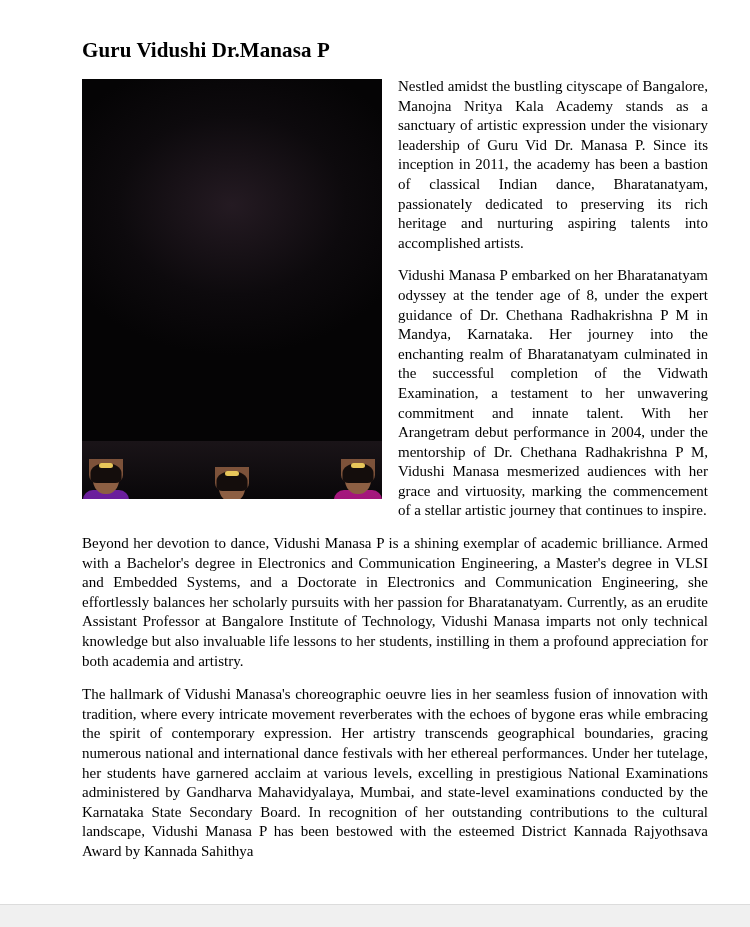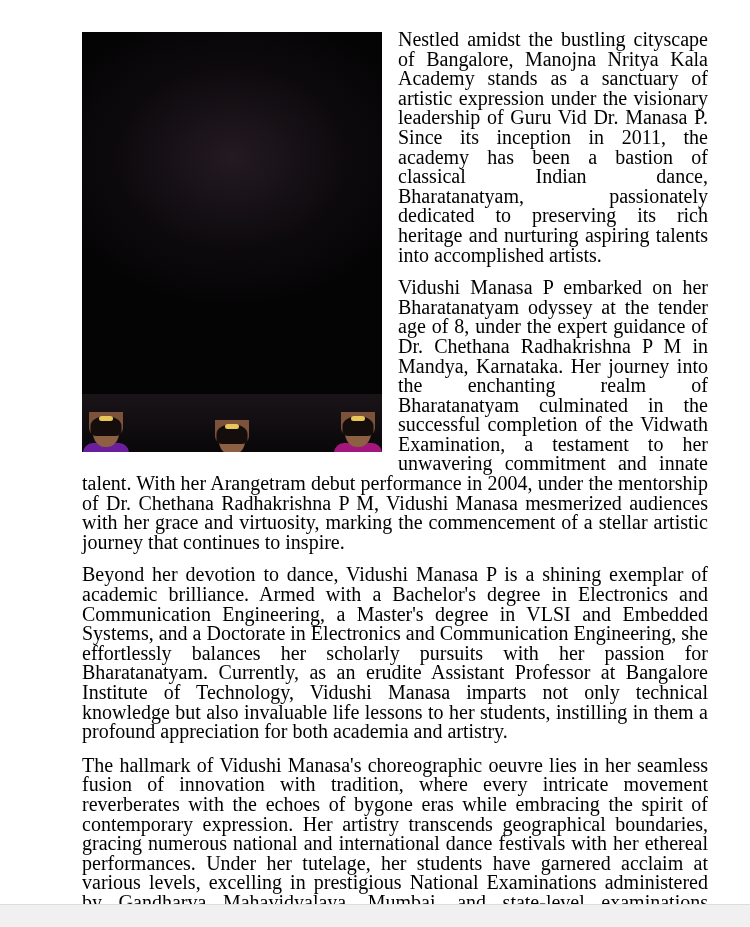--- a/index.html
+++ b/index.html
@@ -120,40 +120,41 @@
 
   
   .d-center {
     left: 50%;
     transform: translateX(-50%);
     bottom: 28px;
   }
   .d-center .head, .d-center .hair, .d-center .jewel { top: 0; }
 
   p.body-text {
-    font-size: 20px;
+    font-size: 15px;
     line-height: 19.6px;
     text-align: justify;
     margin: 0 0 14px 0;
   }
   p.wrap-col { margin-bottom: 13px; }
   .clearfix::after { content: ""; display: block; clear: both; }
   .footer-strip {
     position: absolute;
     left: 0; right: 0; bottom: 0;
     height: 22px;
     background: #f0f0f0;
     border-top: 1px solid #dcdcdc;
   }
 </style>
 </head>
 <body>
 
 <div class="page">
 
+  <h1 class="doc-title">Guru Vidushi Dr.Manasa P</h1>
 
   <div class="figure">
     <div class="stage">
       <div class="floor"></div>
 
       <div class="dancer d-left">
 
         <div class="legs"></div>
         <div class="torso"></div>
 

